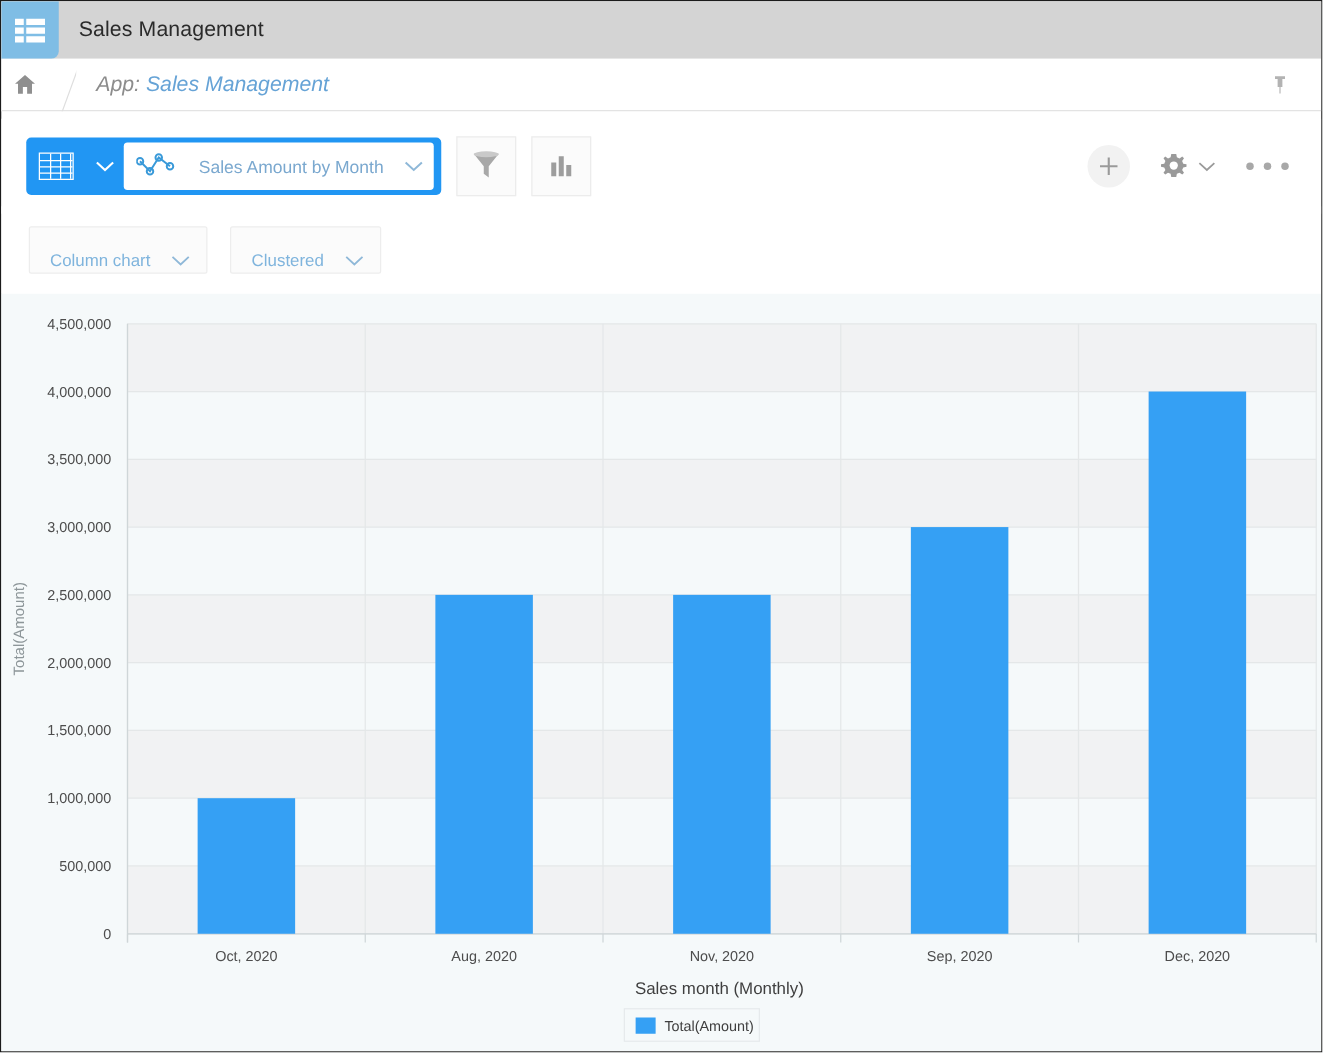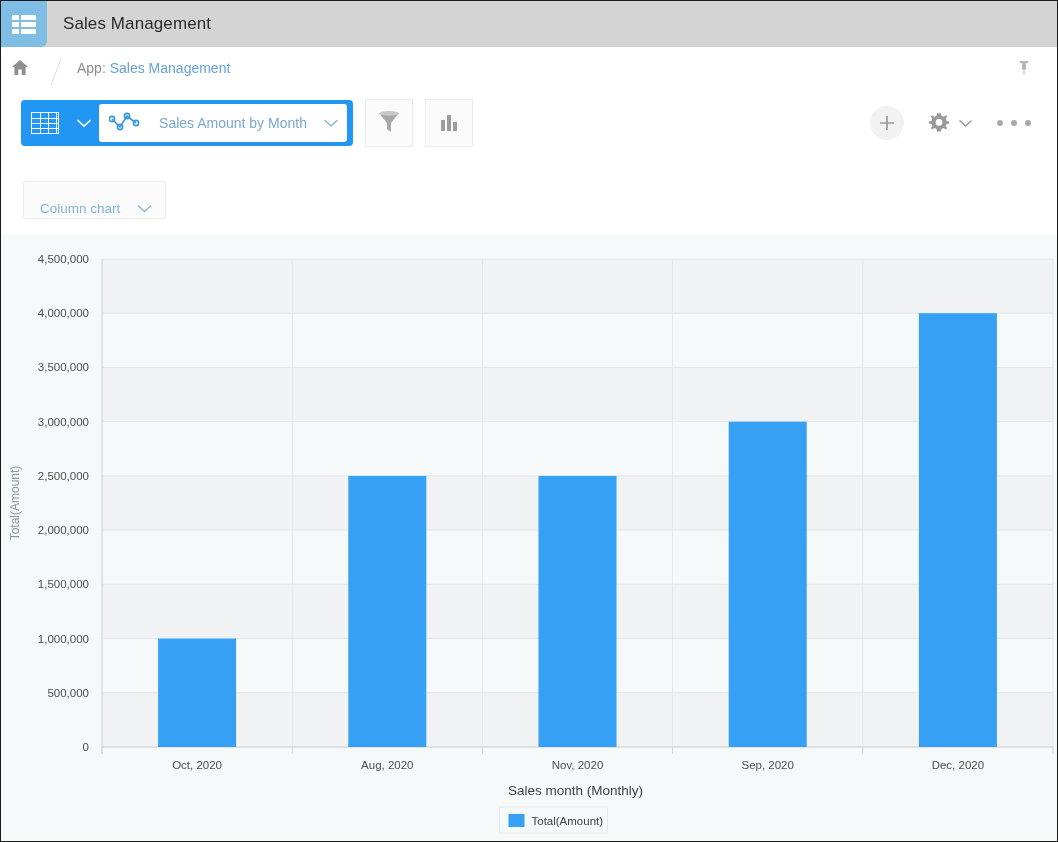--- a/index.html
+++ b/index.html
@@ -64,35 +64,36 @@
   }
   .crumb-sep:before {
     content: ""; position: absolute;
     left: -10px; top: -4px;
     width: 28px; height: 50px;
     border-right: 1px solid #dedede;
     transform: skewX(-20deg);
   }
   .crumb-text {
     margin-left: 16px;
-    font-size: 14px;
+    font-size: 17px;
     color: #8c8c8c;
+    font-style: italic;
   }
   .crumb-text a {
     color: #66a3d6; text-decoration: none;
   }
   .pin-btn {
     position: absolute; right: 22px; top: 10px;
     width: 22px; height: 22px;
     display: flex; align-items: center; justify-content: center;
   }
 
   
   .toolbar {
-    position: absolute; left: 0; top: 84px;
+    position: absolute; left: 0; top: 94px;
     width: 1056px; height: 76px;
     background: #ffffff;
     display: flex; align-items: center;
   }
   .view-group {
     margin-left: 20px;
     height: 46px;
     background: #2196f3;
     border-radius: 4px;
     display: flex; align-items: center;
@@ -294,20 +295,28 @@
         <span></span>
         <span></span>
         <span></span>
       </div>
     </div>
   </div>
 
   <div class="chartopts">
     <div class="opt-select">
       <span class="label">Column chart</span>
+      <span class="cv">
+        <svg width="17" height="11" viewBox="0 0 17 11">
+          <path d="M2 2.5 L8.5 8.5 L15 2.5" fill="none" stroke="#8fb8d8" stroke-width="1.5"></path>
+        </svg>
+      </span>
+    </div>
+    <div class="opt-select">
+      <span class="label">Clustered</span>
       <span class="cv">
         <svg width="17" height="11" viewBox="0 0 17 11">
           <path d="M2 2.5 L8.5 8.5 L15 2.5" fill="none" stroke="#8fb8d8" stroke-width="1.5"></path>
         </svg>
       </span>
     </div>
   </div>
 
   <div class="chart-panel">
     <svg class="chart-svg" id="chart" width="1056" height="606" viewBox="0 0 1056 606">

